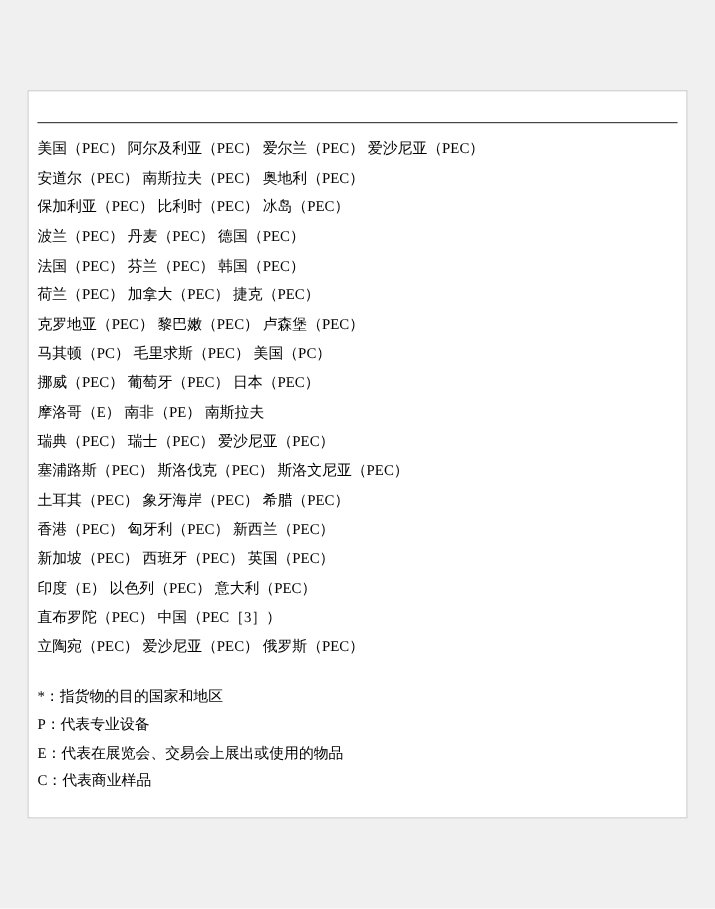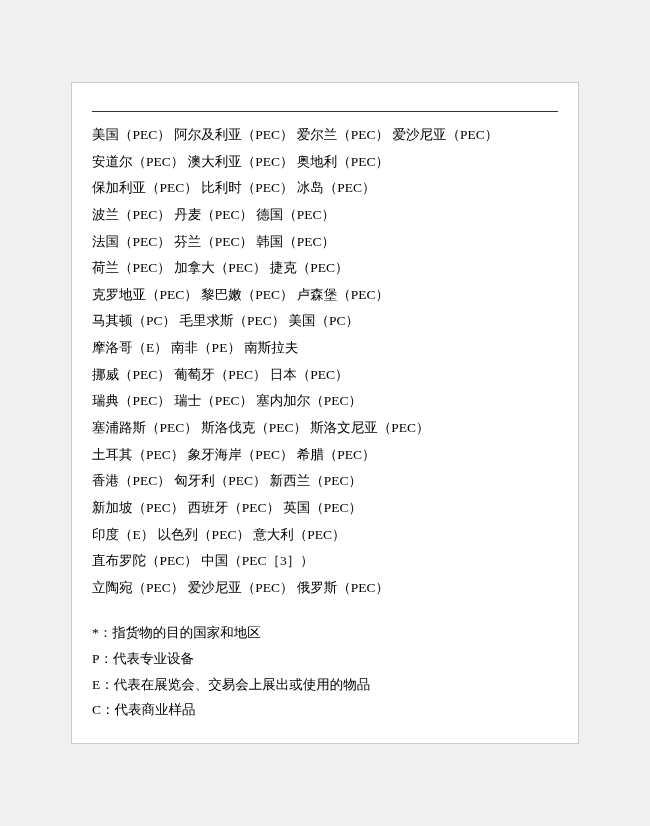--- a/index.html
+++ b/index.html
@@ -12,24 +12,24 @@
       width: 650px;
       height: 826px;
       background: #f0f0f0;
       display: flex;
       align-items: center;
       justify-content: center;
       font-family: "SimSun", "宋体", serif;
     }
 
     .card {
-      width: 508px;
+      width: 600px;
       background: #ffffff;
       border: 1px solid #cccccc;
-      padding: 20px 20px;
+      padding: 20px 8px;
     }
 
     .card-title {
       font-size: 16px;
       font-weight: bold;
       color: #000000;
       margin-bottom: 8px;
       text-align: left;
     }
 
@@ -62,30 +62,30 @@
     }
   </style>
 </head>
 <body>
 
 <div class="card">
   <div class="card-title"></div>
   <hr class="divider">
   <div class="content-area">
   <span class="content-row">美国（PEC） 阿尔及利亚（PEC） 爱尔兰（PEC） 爱沙尼亚（PEC）</span>
-      <span class="content-row">安道尔（PEC） 澳大利亚（PEC） 奥地利（PEC）</span>
+      <span class="content-row">安道尔（PEC） 南斯拉夫（PEC） 奥地利（PEC）</span>
       <span class="content-row">保加利亚（PEC） 比利时（PEC） 冰岛（PEC）</span>
       <span class="content-row">波兰（PEC） 丹麦（PEC） 德国（PEC）</span>
       <span class="content-row">法国（PEC） 芬兰（PEC） 韩国（PEC）</span>
       <span class="content-row">荷兰（PEC） 加拿大（PEC） 捷克（PEC）</span>
       <span class="content-row">克罗地亚（PEC） 黎巴嫩（PEC） 卢森堡（PEC）</span>
       <span class="content-row">马其顿（PC） 毛里求斯（PEC） 美国（PC）</span>
+      <span class="content-row">挪威（PEC） 葡萄牙（PEC） 日本（PEC）</span>
       <span class="content-row">摩洛哥（E） 南非（PE） 南斯拉夫</span>
-      <span class="content-row">挪威（PEC） 葡萄牙（PEC） 日本（PEC）</span>
-      <span class="content-row">瑞典（PEC） 瑞士（PEC） 塞内加尔（PEC）</span>
+      <span class="content-row">瑞典（PEC） 瑞士（PEC） 爱沙尼亚（PEC）</span>
       <span class="content-row">塞浦路斯（PEC） 斯洛伐克（PEC） 斯洛文尼亚（PEC）</span>
       <span class="content-row">土耳其（PEC） 象牙海岸（PEC） 希腊（PEC）</span>
       <span class="content-row">香港（PEC） 匈牙利（PEC） 新西兰（PEC）</span>
       <span class="content-row">新加坡（PEC） 西班牙（PEC） 英国（PEC）</span>
       <span class="content-row">印度（E） 以色列（PEC） 意大利（PEC）</span>
       <span class="content-row">直布罗陀（PEC） 中国（PEC［3］）</span>
       <span class="content-row">立陶宛（PEC） 爱沙尼亚（PEC） 俄罗斯（PEC）</span>
     </div>
   <div class="legend-area">
   <span class="legend-row">*：指货物的目的国家和地区</span>

